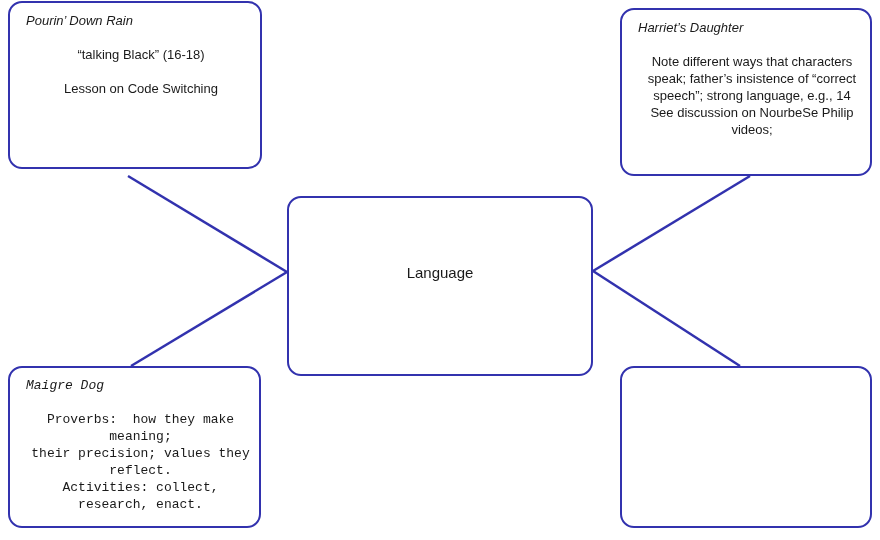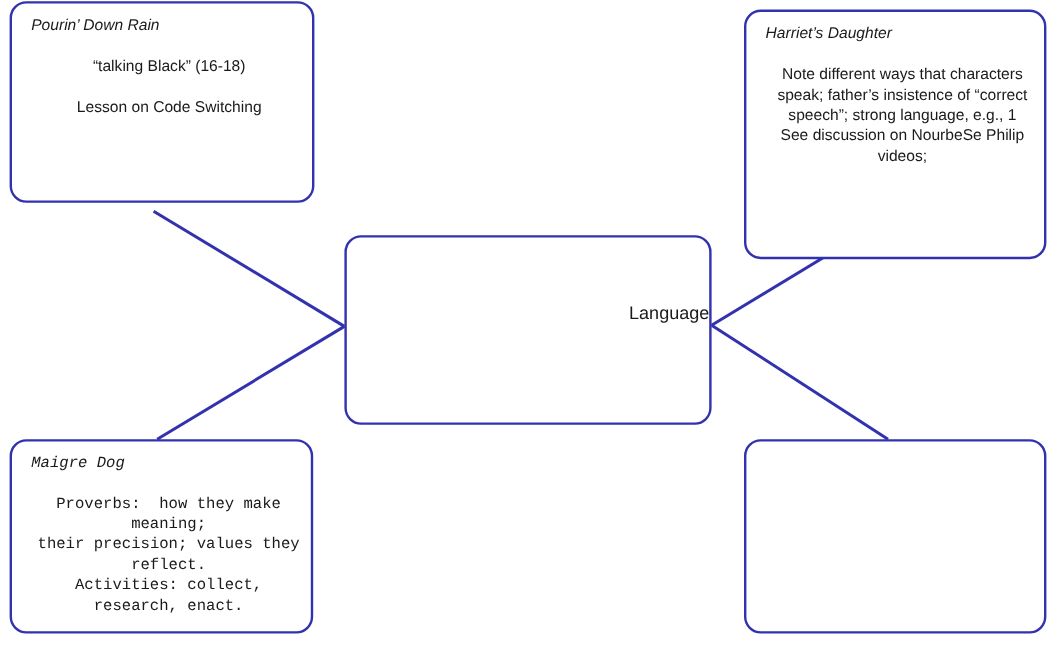--- a/index.html
+++ b/index.html
@@ -38,26 +38,26 @@
     line-height: 17px;
   }
   .node .body {
     font-size: 13px;
     line-height: 17px;
     margin-top: 17px;
     white-space: pre-wrap;
     text-align: center;
   }
   .node-tl { left: 8px;   top: 1px;   width: 254px; height: 168px; }
-  .node-tr { left: 620px; top: 8px;   width: 252px; height: 208px; }
+  .node-tr { left: 620px; top: 8px;   width: 252px; height: 168px; }
   .node-bl { left: 8px;   top: 366px; width: 253px; height: 162px; font-family: Liberation Mono, monospace; }
   .node-br { left: 620px; top: 366px; width: 252px; height: 162px; }
   .node-center {
-    left: 287px; top: 196px; width: 306px; height: 158px;
-    display: flex; align-items: center; justify-content: flex-end;
+    left: 287px; top: 196px; width: 306px; height: 180px;
+    display: flex; align-items: center; justify-content: center;
     padding: 0;
   }
   .center-label {
     font-size: 15px;
     line-height: 19px;
     position: relative;
     top: -14px;
   }
 </style>
 </head>
@@ -74,21 +74,21 @@
   <div class="title">Pourin’ Down Rain</div>
   <div class="body">“talking Black” (16-18)
 
 Lesson on Code Switching</div>
 </div>
 
 <div class="node node-tr">
   <div class="title">Harriet’s Daughter</div>
   <div class="body">Note different ways that characters
 speak; father’s insistence of “correct
-speech”; strong language, e.g., 1
+speech”; strong language, e.g., 14
 See discussion on NourbeSe Philip
 videos;</div>
 </div>
 
 <div class="node node-bl">
   <div class="title">Maigre Dog</div>
   <div class="body">Proverbs:  how they make meaning;
 their precision; values they reflect.
 Activities: collect, research, enact.</div>
 </div>

